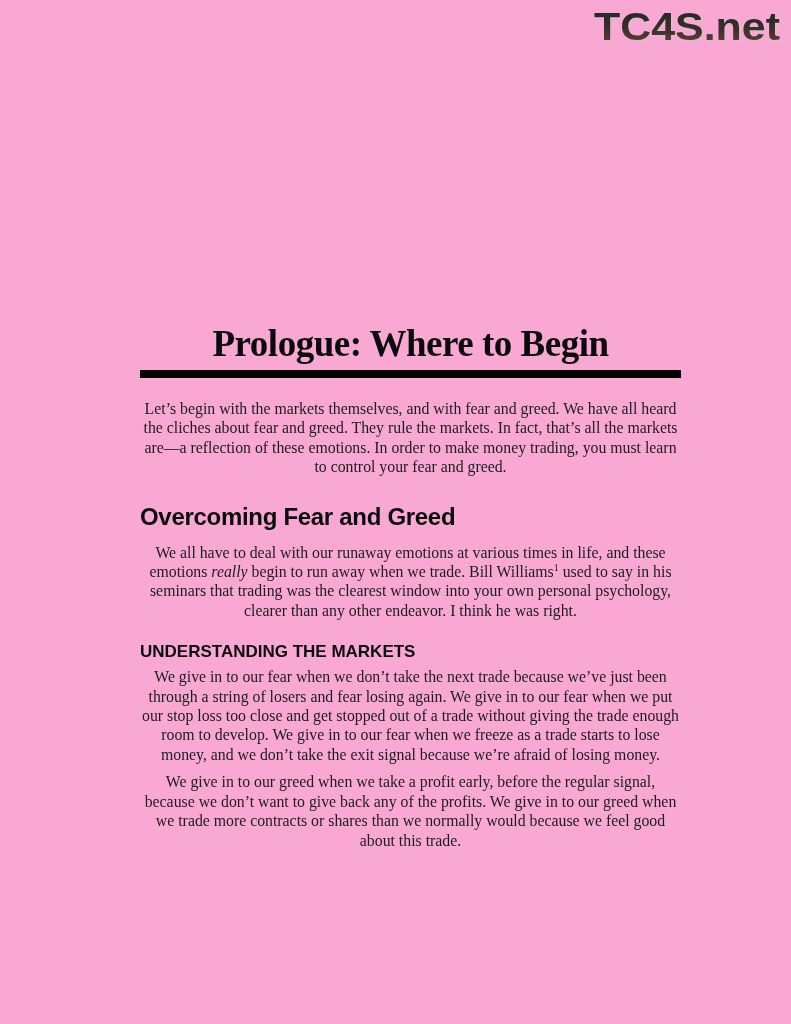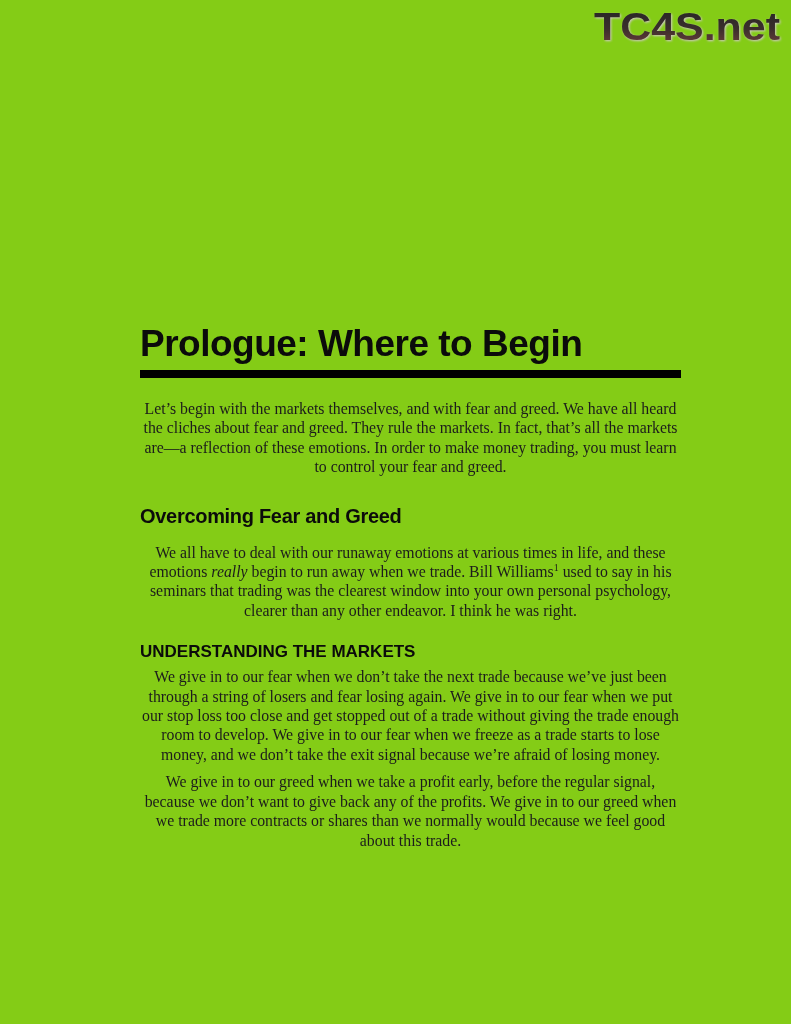--- a/index.html
+++ b/index.html
@@ -1,37 +1,38 @@
 <!DOCTYPE html>
 <html><head>
 <meta charset="utf-8">
 <style>
   html, body { margin: 0; padding: 0; background: #ffffff; }
   .page {
     position: relative;
     width: 791px;
     height: 1024px;
-    background: #84cc16;
+    background: #f9a8d4;
     overflow: hidden;
     font-family: "Liberation Serif", serif;
   }
   .content {
     position: absolute;
     left: 140px;
     top: 0;
     width: 541px;
   }
   .chapter-title {
     margin: 322px 0 0 0;
-    font-family: Liberation Sans, sans-serif;
+    font-family: Liberation Serif, serif;
     font-weight: bold;
     font-size: 37px;
     line-height: 43px;
     letter-spacing: -0.5px;
     color: #0b0b0b;
+    text-align: center;
   }
   .title-rule {
     margin-top: 5px;
     height: 8px;
     background: #000000;
     width: 100%;
   }
   p.body-para {
     margin: 0;
     font-size: 15.8px;
@@ -40,21 +41,21 @@
     text-align: center;
   }
   p.p1 { margin-top: 21px; }
   p.p2 { margin-top: 11px; }
   p.p3 { margin-top: 6px; }
   p.p4 { margin-top: 8px; }
   .section-heading {
     margin: 24px 0 0 0;
     font-family: "Liberation Sans", sans-serif;
     font-weight: bold;
-    font-size: 20px;
+    font-size: 24px;
     line-height: 31px;
     letter-spacing: -0.3px;
     color: #0b0b0b;
   }
   .subsection-heading {
     margin: 22px 0 0 0;
     font-family: "Liberation Sans", sans-serif;
     font-weight: bold;
     font-size: 17px;
     line-height: 19px;

